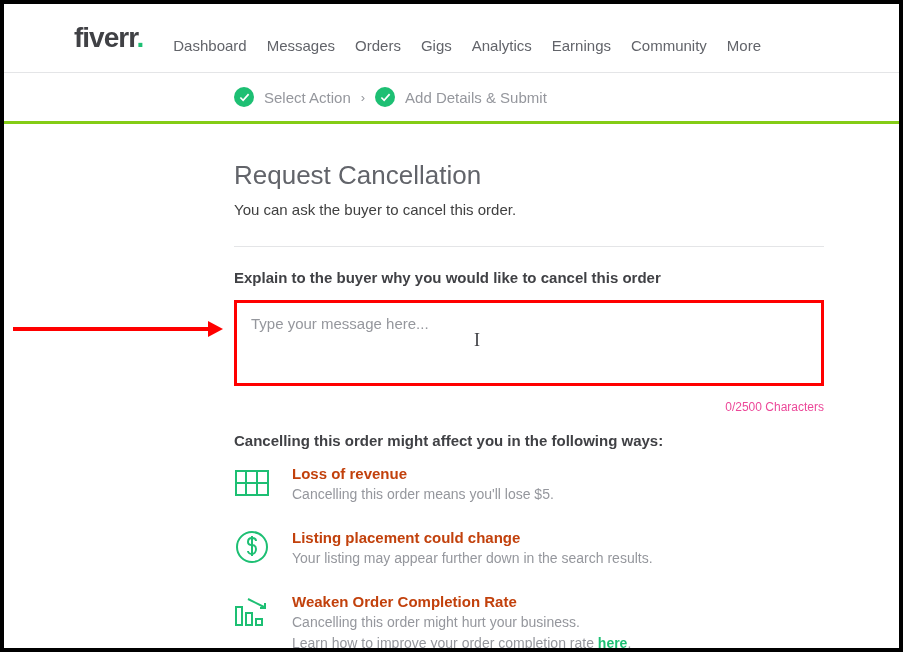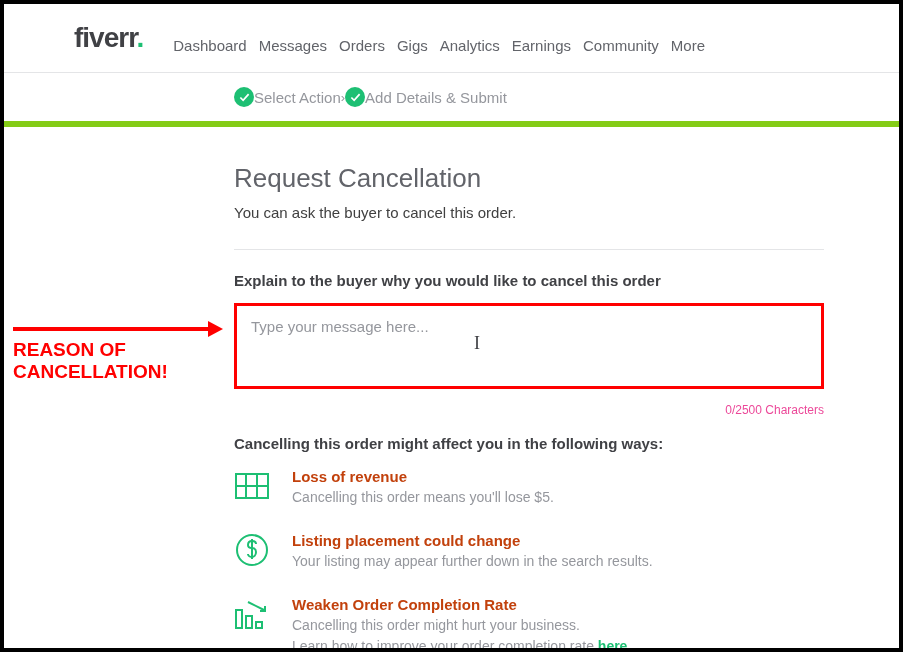--- a/index.html
+++ b/index.html
@@ -1,24 +1,24 @@
 <!DOCTYPE html>
 <html><head>
 <meta charset="utf-8">
 <style>
 * { margin: 0; padding: 0; box-sizing: border-box; }
 body { font-family: -apple-system, BlinkMacSystemFont, "Segoe UI", Helvetica, Arial, sans-serif; background: #fff; }
 .frame { width: 903px; height: 652px; border: 4px solid #000; position: relative; overflow: hidden; background: #fff; }
 .header { display: flex; align-items: flex-end; padding: 18px 0 18px 70px; gap: 30px; }
 .logo { font-weight: 800; font-size: 28px; color: #404145; letter-spacing: -1px; font-family: Arial, sans-serif; }
 .logo-dot { color: #1dbf73; }
-.nav { display: flex; gap: 12px; }
+.nav { display: flex; gap: 20px; }
 .nav-item { color: #62646a; font-size: 15px; cursor: pointer; }
 .divider { border-top: 1px solid #e4e5e7; }
-.steps { display: flex; align-items: center; justify-content: flex-start; padding: 14px 0 14px 230px; border-bottom: 6px solid #84cc16; }
+.steps { display: flex; align-items: center; justify-content: flex-start; gap: 10px; padding: 14px 0 14px 230px; border-bottom: 3px solid #84cc16; }
 .step-check { width: 20px; height: 20px; border-radius: 50%; background: #1dbf73; display: flex; align-items: center; justify-content: center; }
 .step-check svg { width: 11px; height: 11px; }
 .step-label { color: #95979d; font-size: 15px; }
 .step-sep { color: #95979d; font-size: 13px; }
 .content { padding: 36px 0 8px 230px; max-width: 820px; }
 .h1 { font-size: 26px; color: #62646a; font-weight: 400; margin-bottom: 10px; }
 .subtitle { color: #404040; font-size: 15px; margin-bottom: 28px; }
 .hr { border-top: 1px solid #e4e5e7; margin-bottom: 22px; width: 590px; }
 .label { color: #404145; font-size: 15px; font-weight: 600; margin-bottom: 14px; }
 .textarea-wrap { position: relative; width: 590px; }
@@ -140,18 +140,14 @@
     </div>
 
   </div>
 
   <div class="arrow">
     <svg viewBox="0 0 210 20">
       <line x1="0" y1="10" x2="195" y2="10" stroke="#ff0000" stroke-width="4"></line>
       <polygon points="195,2 210,10 195,18" fill="#ff0000"></polygon>
     </svg>
   </div>
-  <div class="annotation">
-    <span>REASON OF</span><br>
-    <span>CANCELLATION!</span>
-  </div>
 
 </div>
 
 </body></html>

